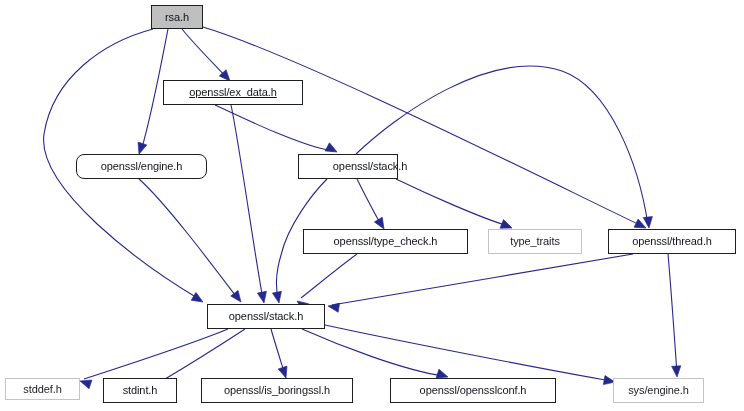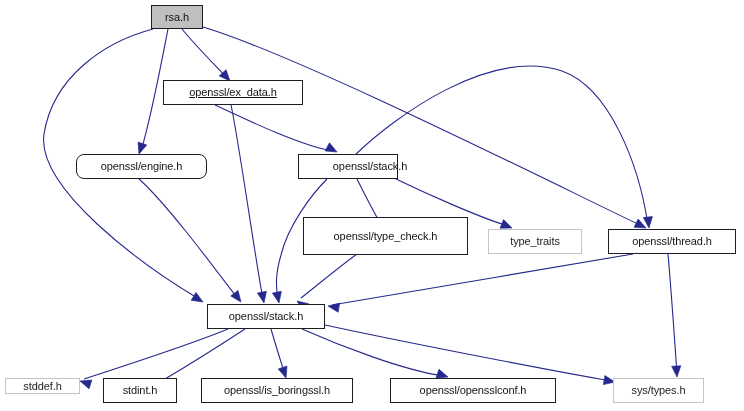--- a/index.html
+++ b/index.html
@@ -118,42 +118,42 @@
       </div>
       <div class="node solid" style="left: 163px; top: 80px; width: 140px; height: 25px; text-decoration: underline;">
         <span>openssl/ex_data.h</span>
       </div>
       <div class="node solid" style="left: 76px; top: 154px; width: 131px; height: 25px; border-radius: 8px;">
         <span>openssl/engine.h</span>
       </div>
       <div class="node solid" style="left: 298px; top: 154px; width: 100px; height: 25px; padding-left: 44px;">
         <span>openssl/stack.h</span>
       </div>
-      <div class="node solid" style="left: 303px; top: 217px; width: 165px; height: 38px;">
+      <div class="node solid" style="left: 303px; top: 229px; width: 165px; height: 25px;">
         <span>openssl/type_check.h</span>
       </div>
       <div class="node faded" style="left: 488px; top: 229px; width: 94px; height: 25px;">
         <span>type_traits</span>
       </div>
       <div class="node solid" style="left: 608px; top: 229px; width: 128px; height: 25px;">
         <span>openssl/thread.h</span>
       </div>
       <div class="node solid" style="left: 207px; top: 304px; width: 118px; height: 25px;">
         <span>openssl/stack.h</span>
       </div>
-      <div class="node faded" style="left: 5px; top: 378px; width: 75px; height: 16px;">
+      <div class="node faded" style="left: 5px; top: 378px; width: 75px; height: 22px;">
         <span>stddef.h</span>
       </div>
       <div class="node solid" style="left: 103px; top: 378px; width: 74px; height: 25px;">
         <span>stdint.h</span>
       </div>
       <div class="node solid" style="left: 201px; top: 378px; width: 152px; height: 25px;">
         <span>openssl/is_boringssl.h</span>
       </div>
       <div class="node solid" style="left: 390px; top: 378px; width: 166px; height: 25px;">
         <span>openssl/opensslconf.h</span>
       </div>
       <div class="node faded" style="left: 613px; top: 378px; width: 91px; height: 25px;">
-        <span>sys/types.h</span>
+        <span>sys/engine.h</span>
       </div>
     </div>
 
 </div>
 
 </body></html>

